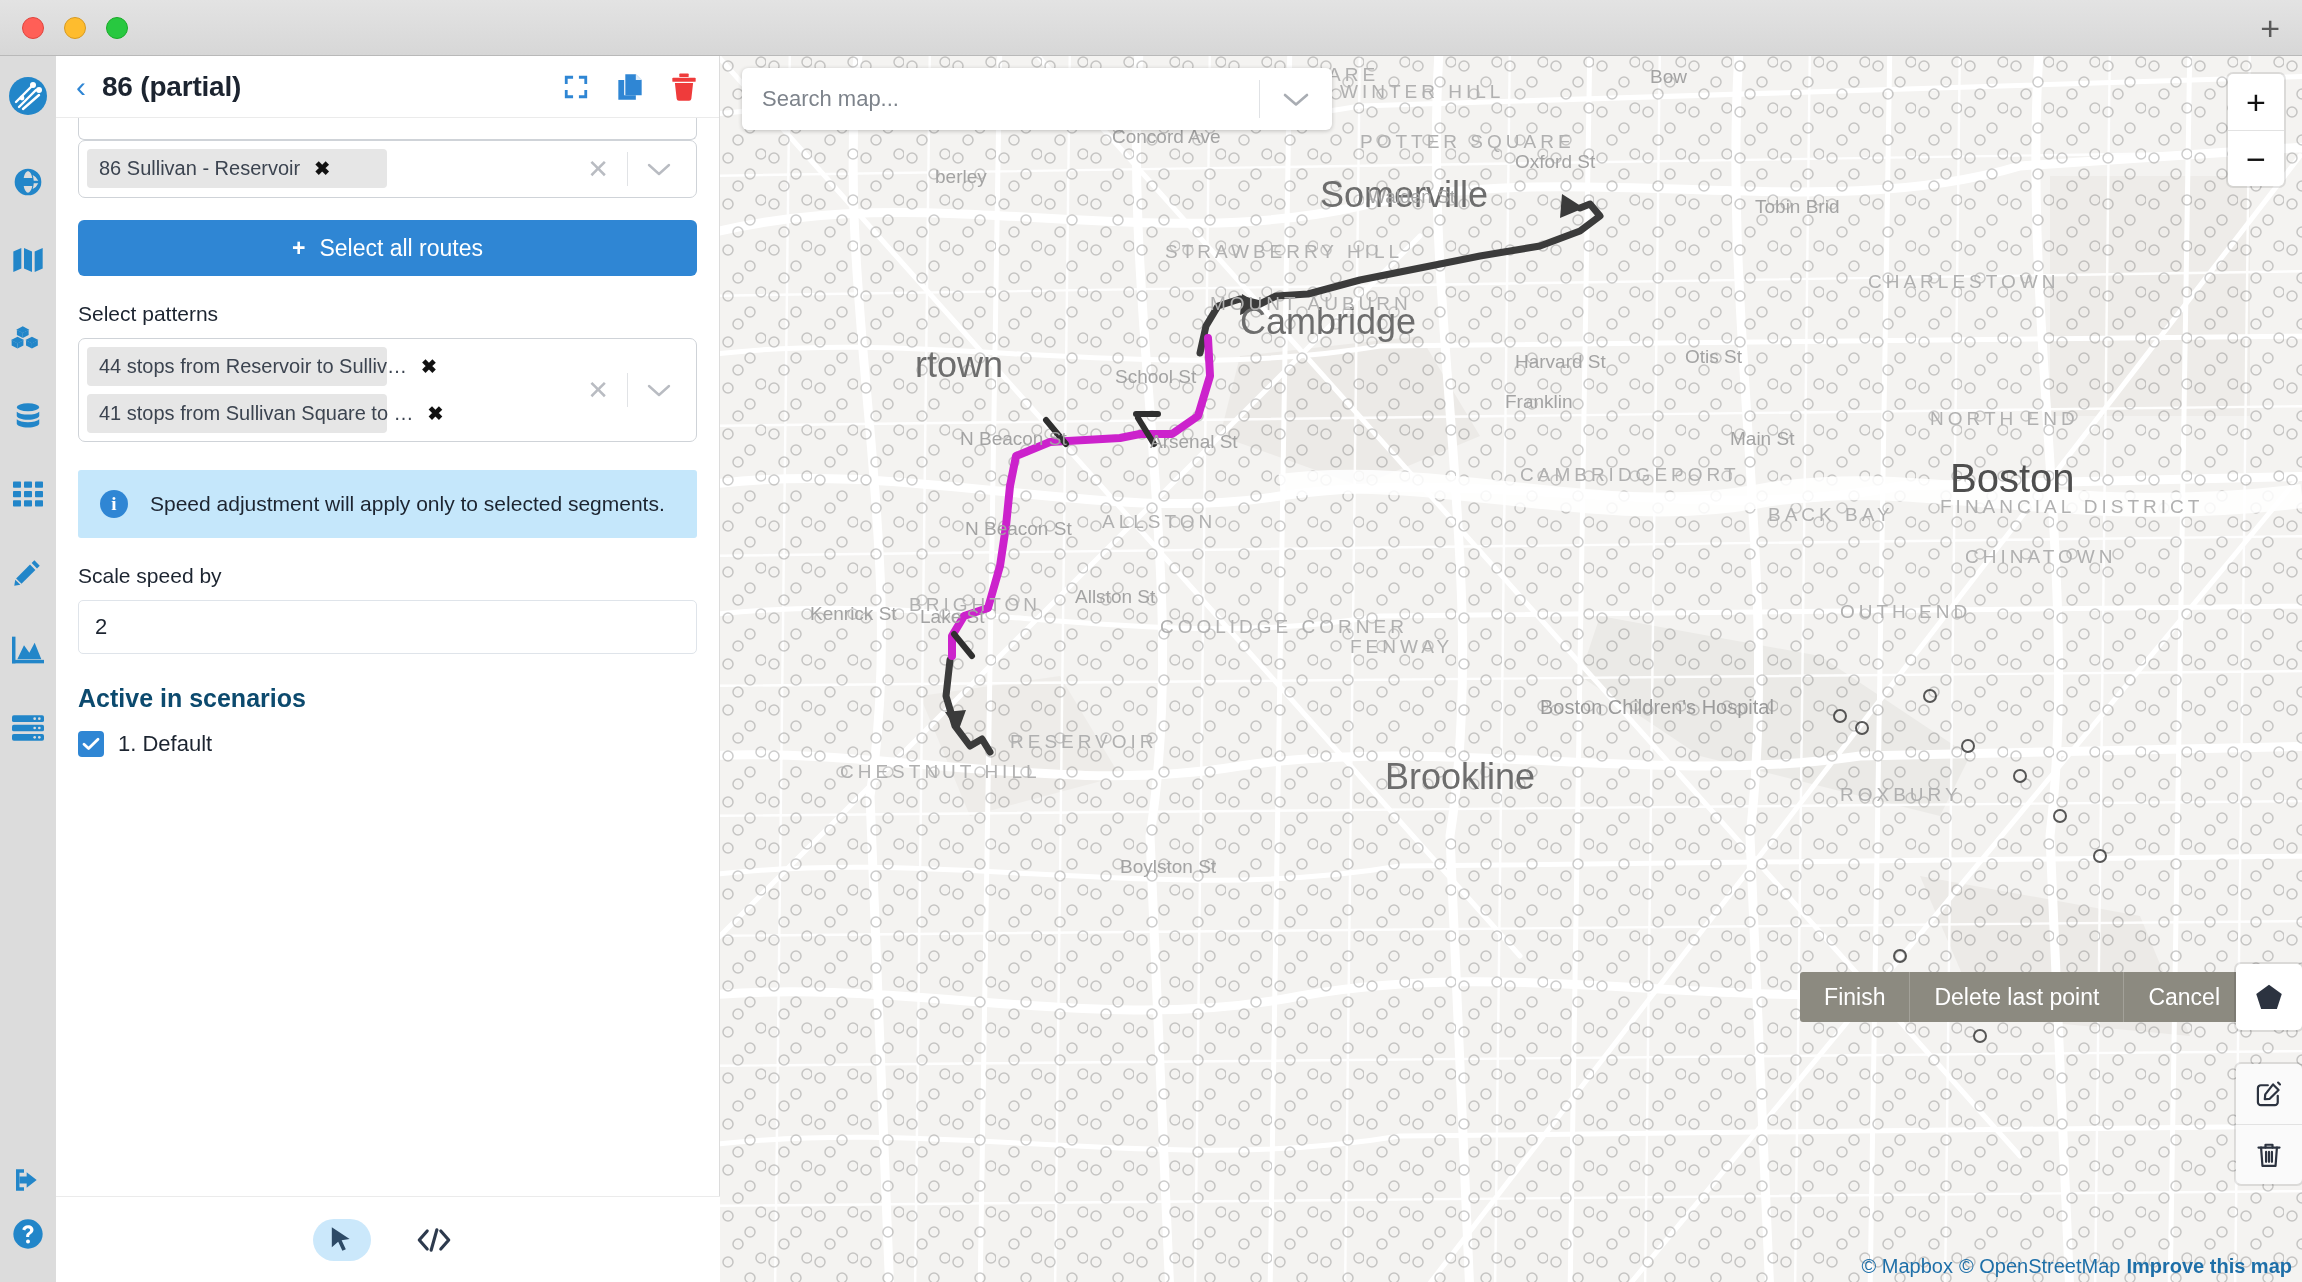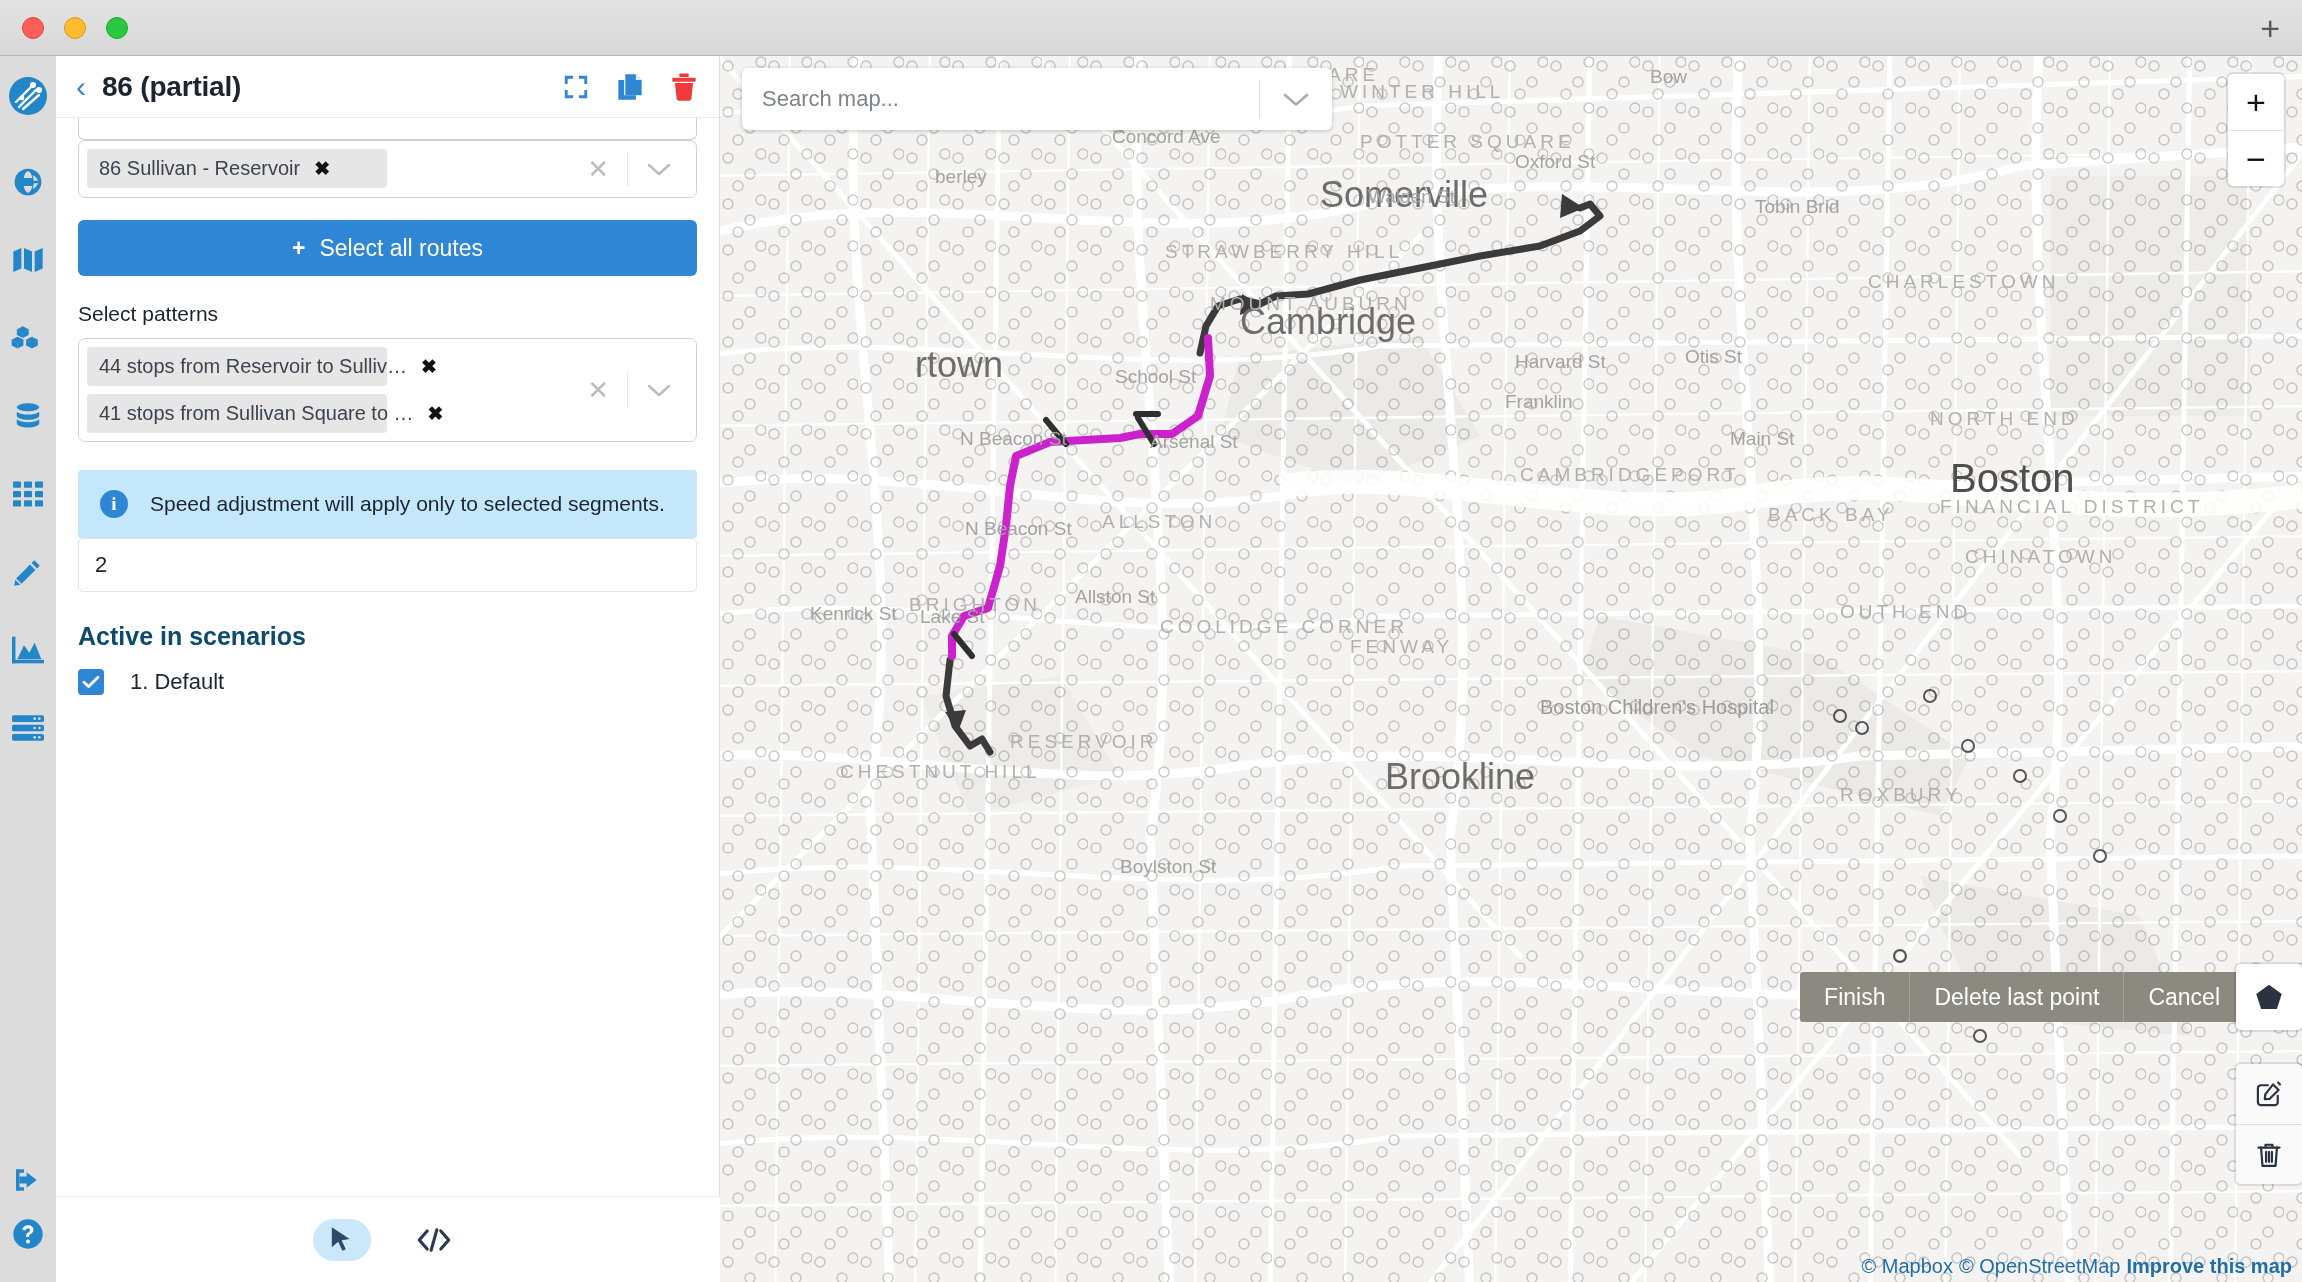--- a/index.html
+++ b/index.html
@@ -158,21 +158,21 @@
     border-top: 13px solid transparent; border-bottom: 13px solid transparent;
     border-right: 13px solid #2d3748;
   }
 
   .text-input {
     width: 100%; height: 54px; border: 1px solid #dfe4ea; border-radius: 5px;
     background: #fff; font-size: 22px; color: #1c2430; padding: 0 16px;
     font-family: inherit; outline: none;
   }
 
-  .checkbox-row { display: flex; align-items: center; gap: 26px; margin-top: 18px; }
+  .checkbox-row { display: flex; align-items: center; gap: 14px; margin-top: 18px; }
   .cbox {
     width: 26px; height: 26px; border-radius: 4px; background: #2f86d4;
     display: flex; align-items: center; justify-content: center; cursor: pointer;
   }
   .cbox svg { display: block; }
   .cb-label { font-size: 22px; color: #1c2430; }
 
   .panel-footer {
     position: absolute; left: 0; bottom: 0; width: 664px; height: 86px;
     border-top: 1px solid #ebebeb; background: #fff;
@@ -473,20 +473,21 @@
 
       
       <div class="alert-info">
         <div class="alert-icon">i</div>
         <div class="alert-text">Speed adjustment will apply only to selected segments.</div>
       </div>
 
       
 
       
+      <div class="field-label">Scale speed by</div>
       <input class="text-input" type="text" value="2" style="">
 
       
       <div class="section-heading">Active in scenarios</div>
       <div class="checkbox-row">
         <span class="cbox">
           <svg width="18" height="14" viewBox="0 0 18 14" fill="none" stroke="#fff" stroke-width="2.8" stroke-linecap="round" stroke-linejoin="round">
               <path d="M2 7.2 6.6 11.6 16 2.2"></path>
             </svg>
         </span>

